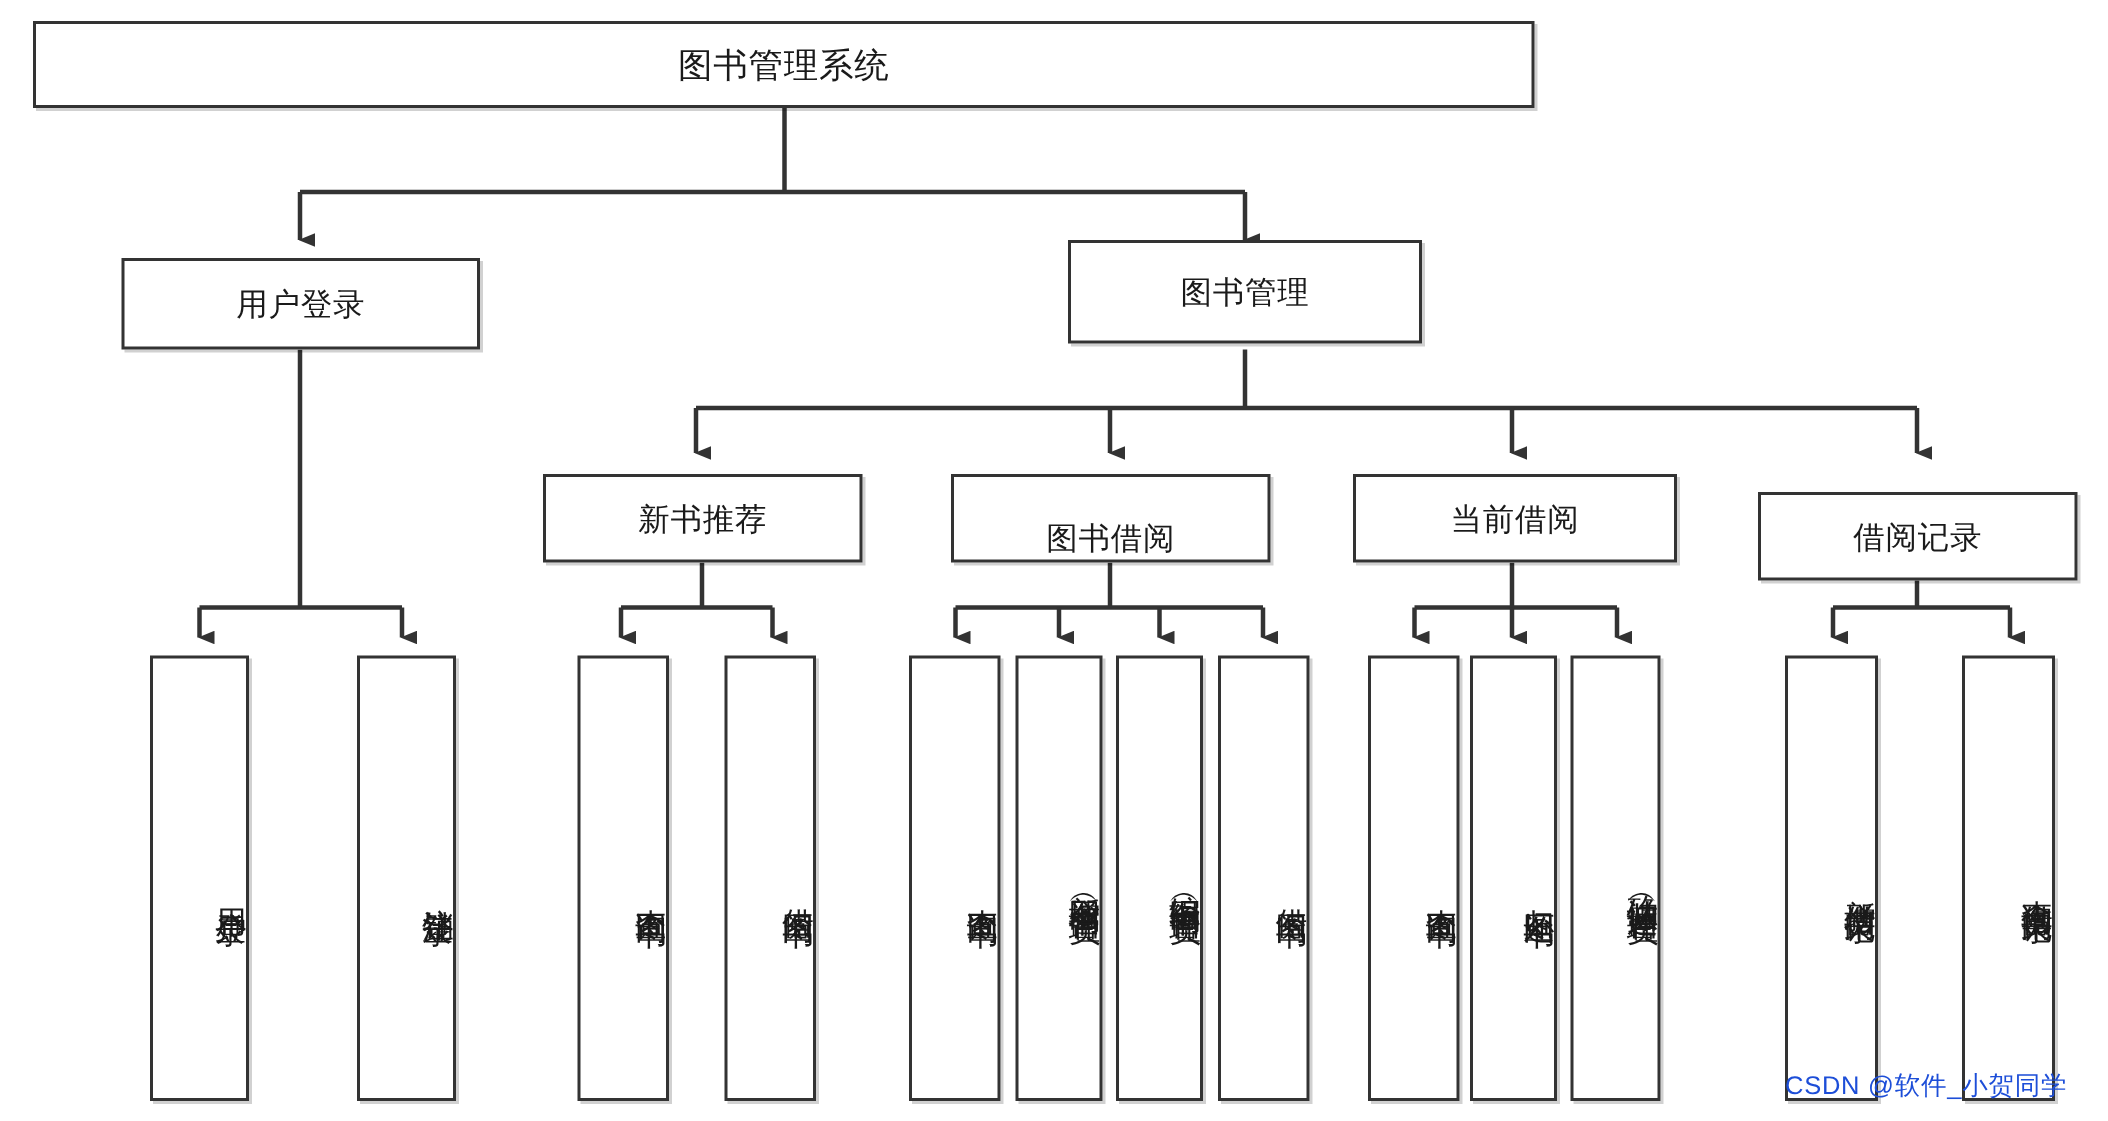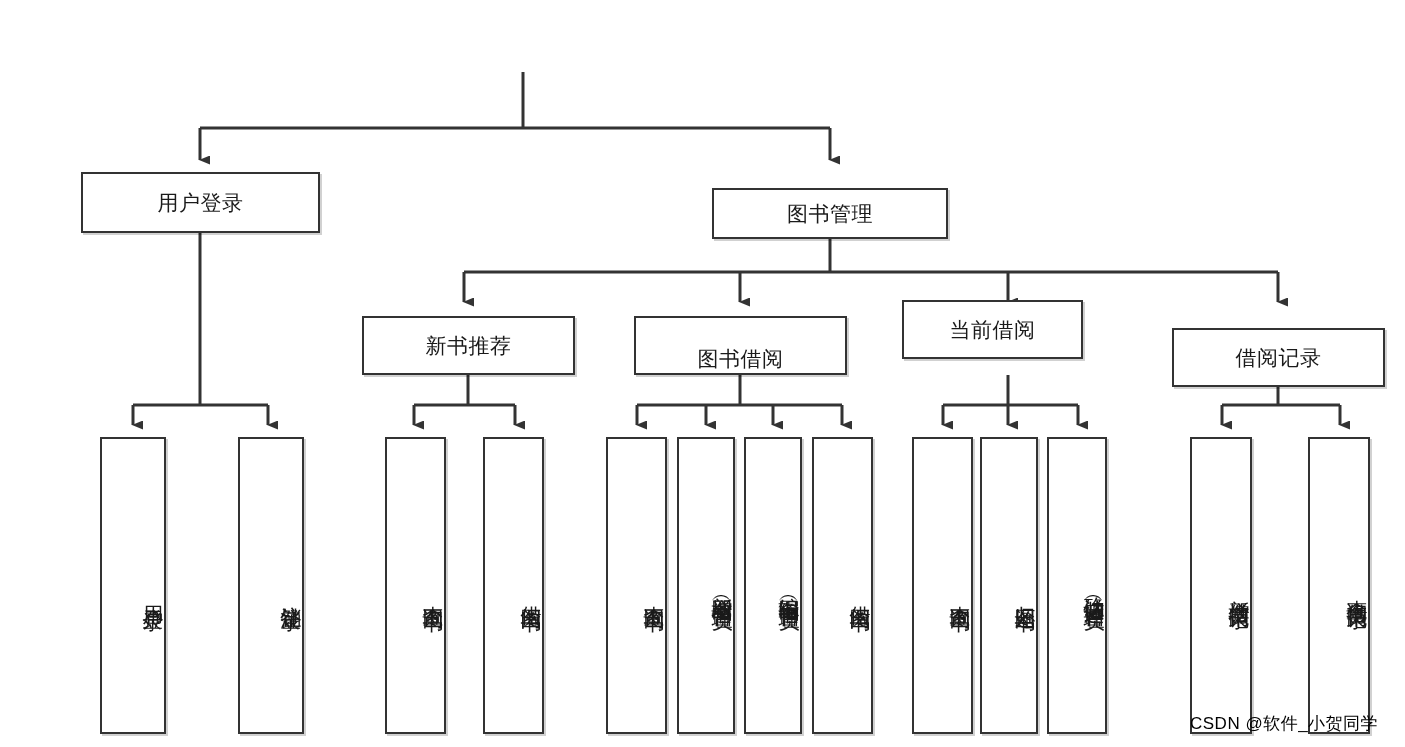--- a/index.html
+++ b/index.html
@@ -54,21 +54,21 @@
     text-align: center;
   }
   .node-v.tall {
     padding-top: 6px;
   }
   .watermark {
     position: absolute;
     left: 1190px;
     top: 712px;
     font-size: 17px;
-    color: #000000;
+    color: #1d4ed8;
     white-space: nowrap;
     letter-spacing: 0.5px;
   }
 </style>
 </head>
 <body>
 
 <div id="canvas">
 
   <svg id="wires" viewBox="0 0 1405 747">
@@ -114,35 +114,38 @@
       <path d="M1008,405 L1008,425" marker-end="url(#arrow)"></path>
       <path d="M1078,405 L1078,425" marker-end="url(#arrow)"></path>
 
       <path d="M1278,375 L1278,405"></path>
       <path d="M1222,405 L1340,405"></path>
       <path d="M1222,405 L1222,425" marker-end="url(#arrow)"></path>
       <path d="M1340,405 L1340,425" marker-end="url(#arrow)"></path>
     </g>
   </svg>
 
+  <div class="node node-h node-l1" style="left:22px;top:14px;width:1001px;height:58px;">
+    <span>图书管理系统</span>
+  </div>
 
   <div class="node node-h" style="left:81px;top:172px;width:239px;height:61px;">
     <span>用户登录</span>
   </div>
-  <div class="node node-h" style="left:712px;top:188px;width:236px;height:51px;">
+  <div class="node node-h" style="left:712px;top:160px;width:236px;height:69px;">
     <span>图书管理</span>
   </div>
 
   <div class="node node-h" style="left:362px;top:316px;width:213px;height:59px;">
     <span>新书推荐</span>
   </div>
   <div class="node node-h" style="left:634px;top:316px;width:213px;height:59px;align-items:flex-end;">
     <span>图书借阅</span>
   </div>
-  <div class="node node-h" style="left:902px;top:300px;width:181px;height:59px;">
+  <div class="node node-h" style="left:902px;top:316px;width:216px;height:59px;">
     <span>当前借阅</span>
   </div>
   <div class="node node-h" style="left:1172px;top:316px;width:213px;height:59px;margin-top:12px;">
     <span>借阅记录</span>
   </div>
 
   <div class="node node-v" style="left:100px;top:437px;width:66px;height:297px;">
     <span>用户登录</span>
   </div>
   <div class="node node-v" style="left:238px;top:437px;width:66px;height:297px;">

